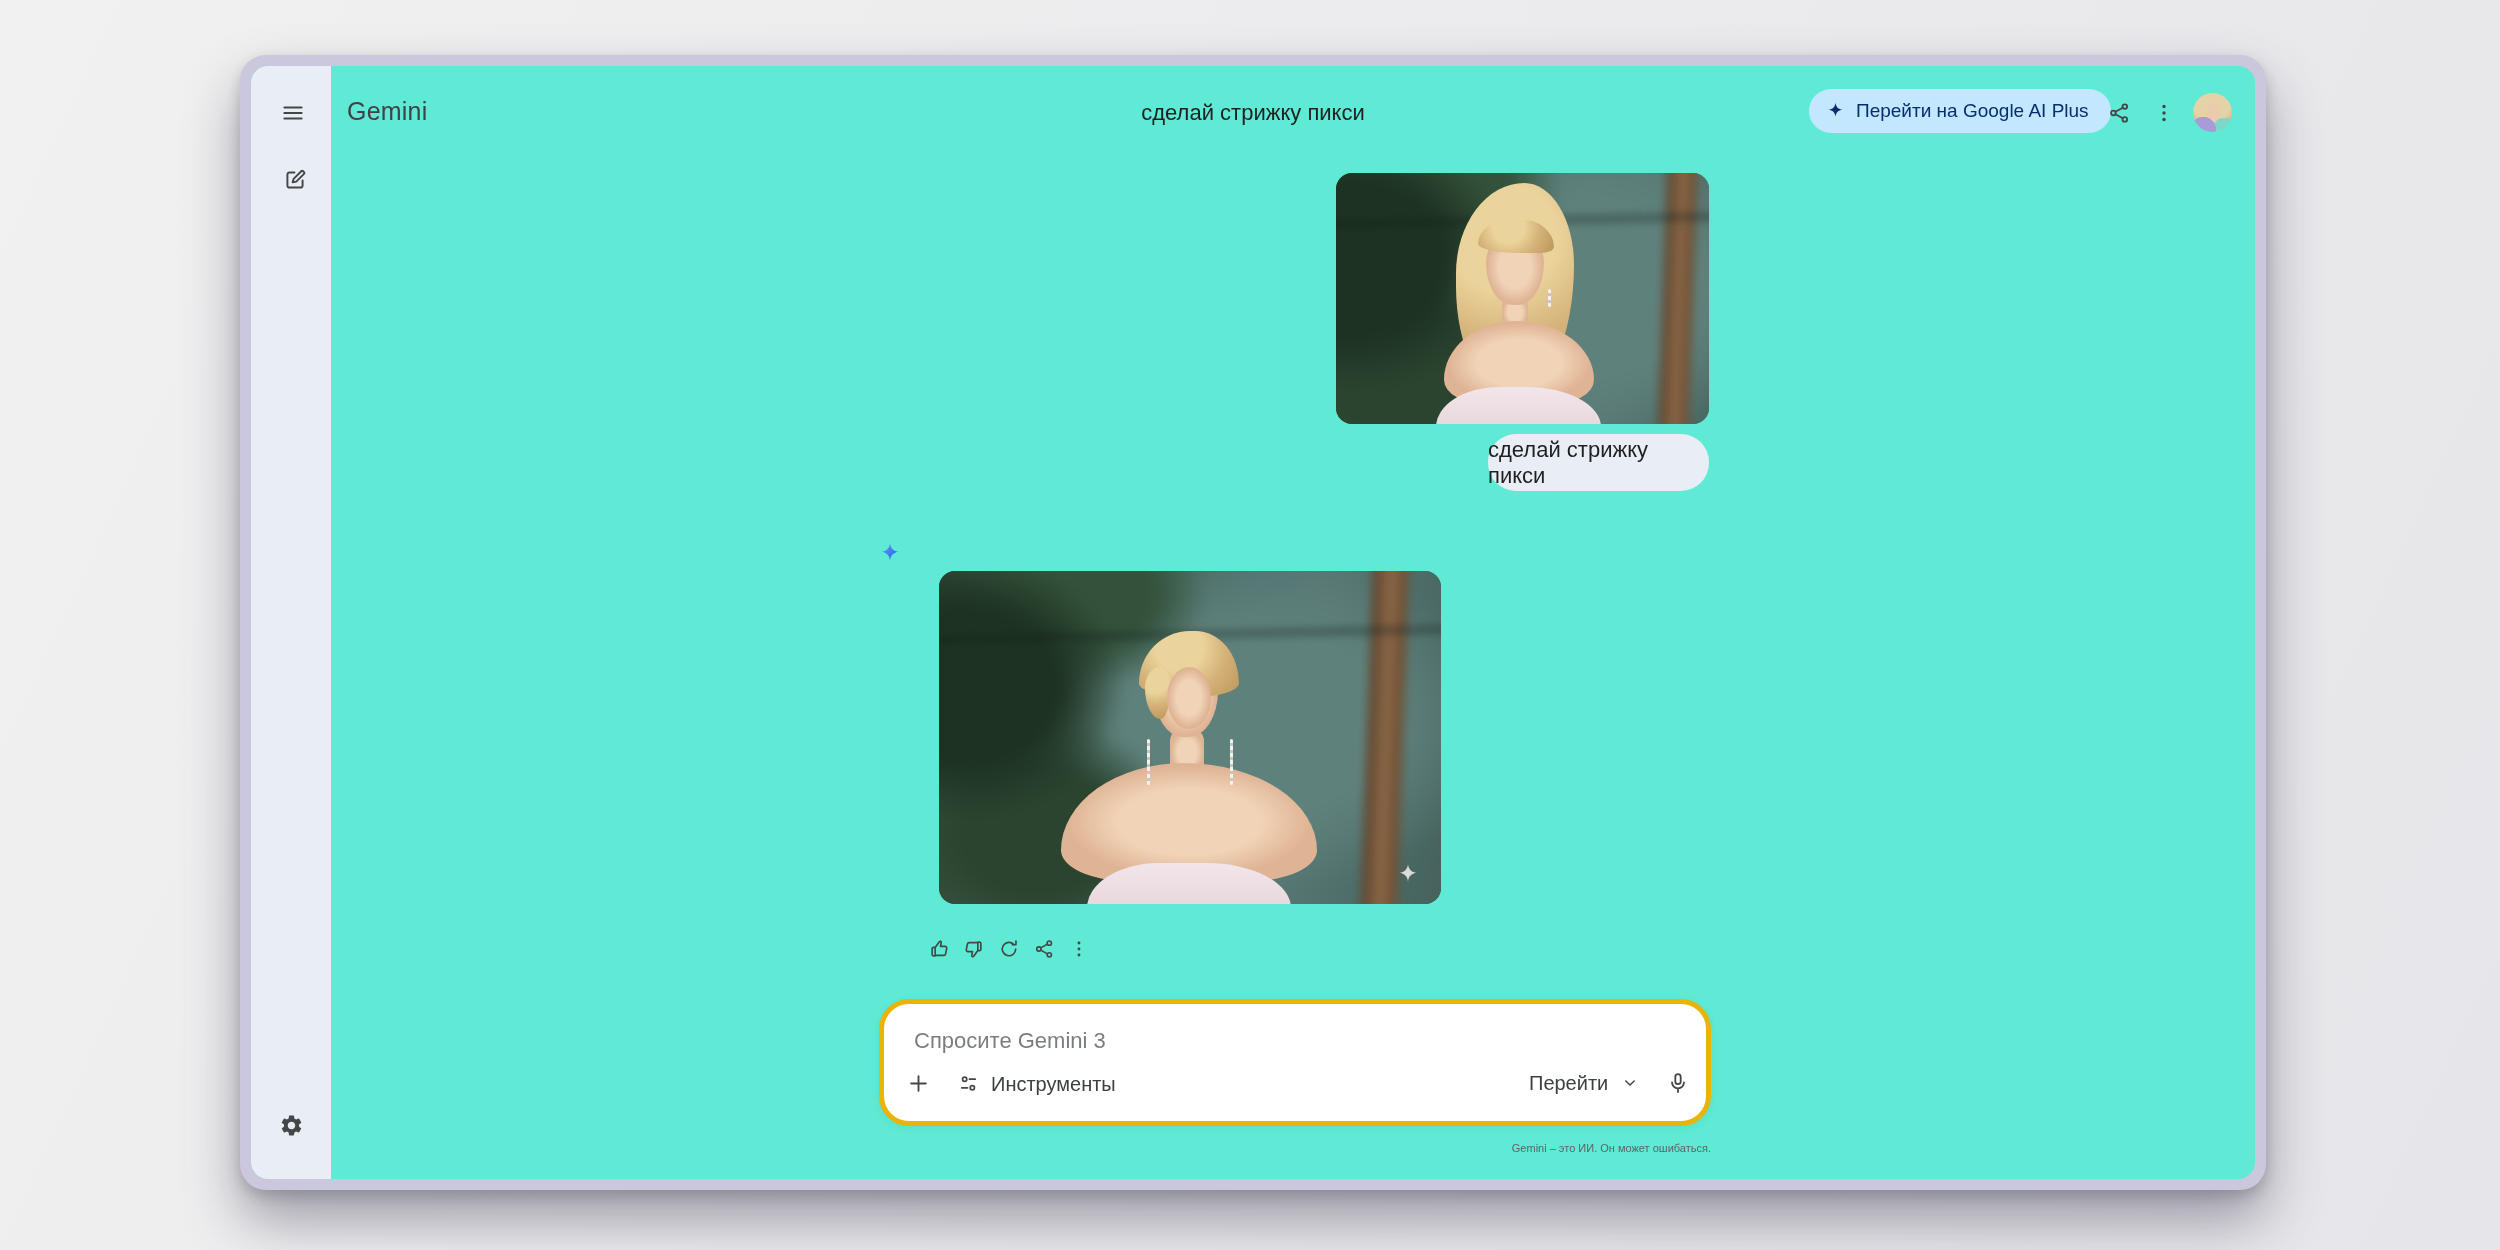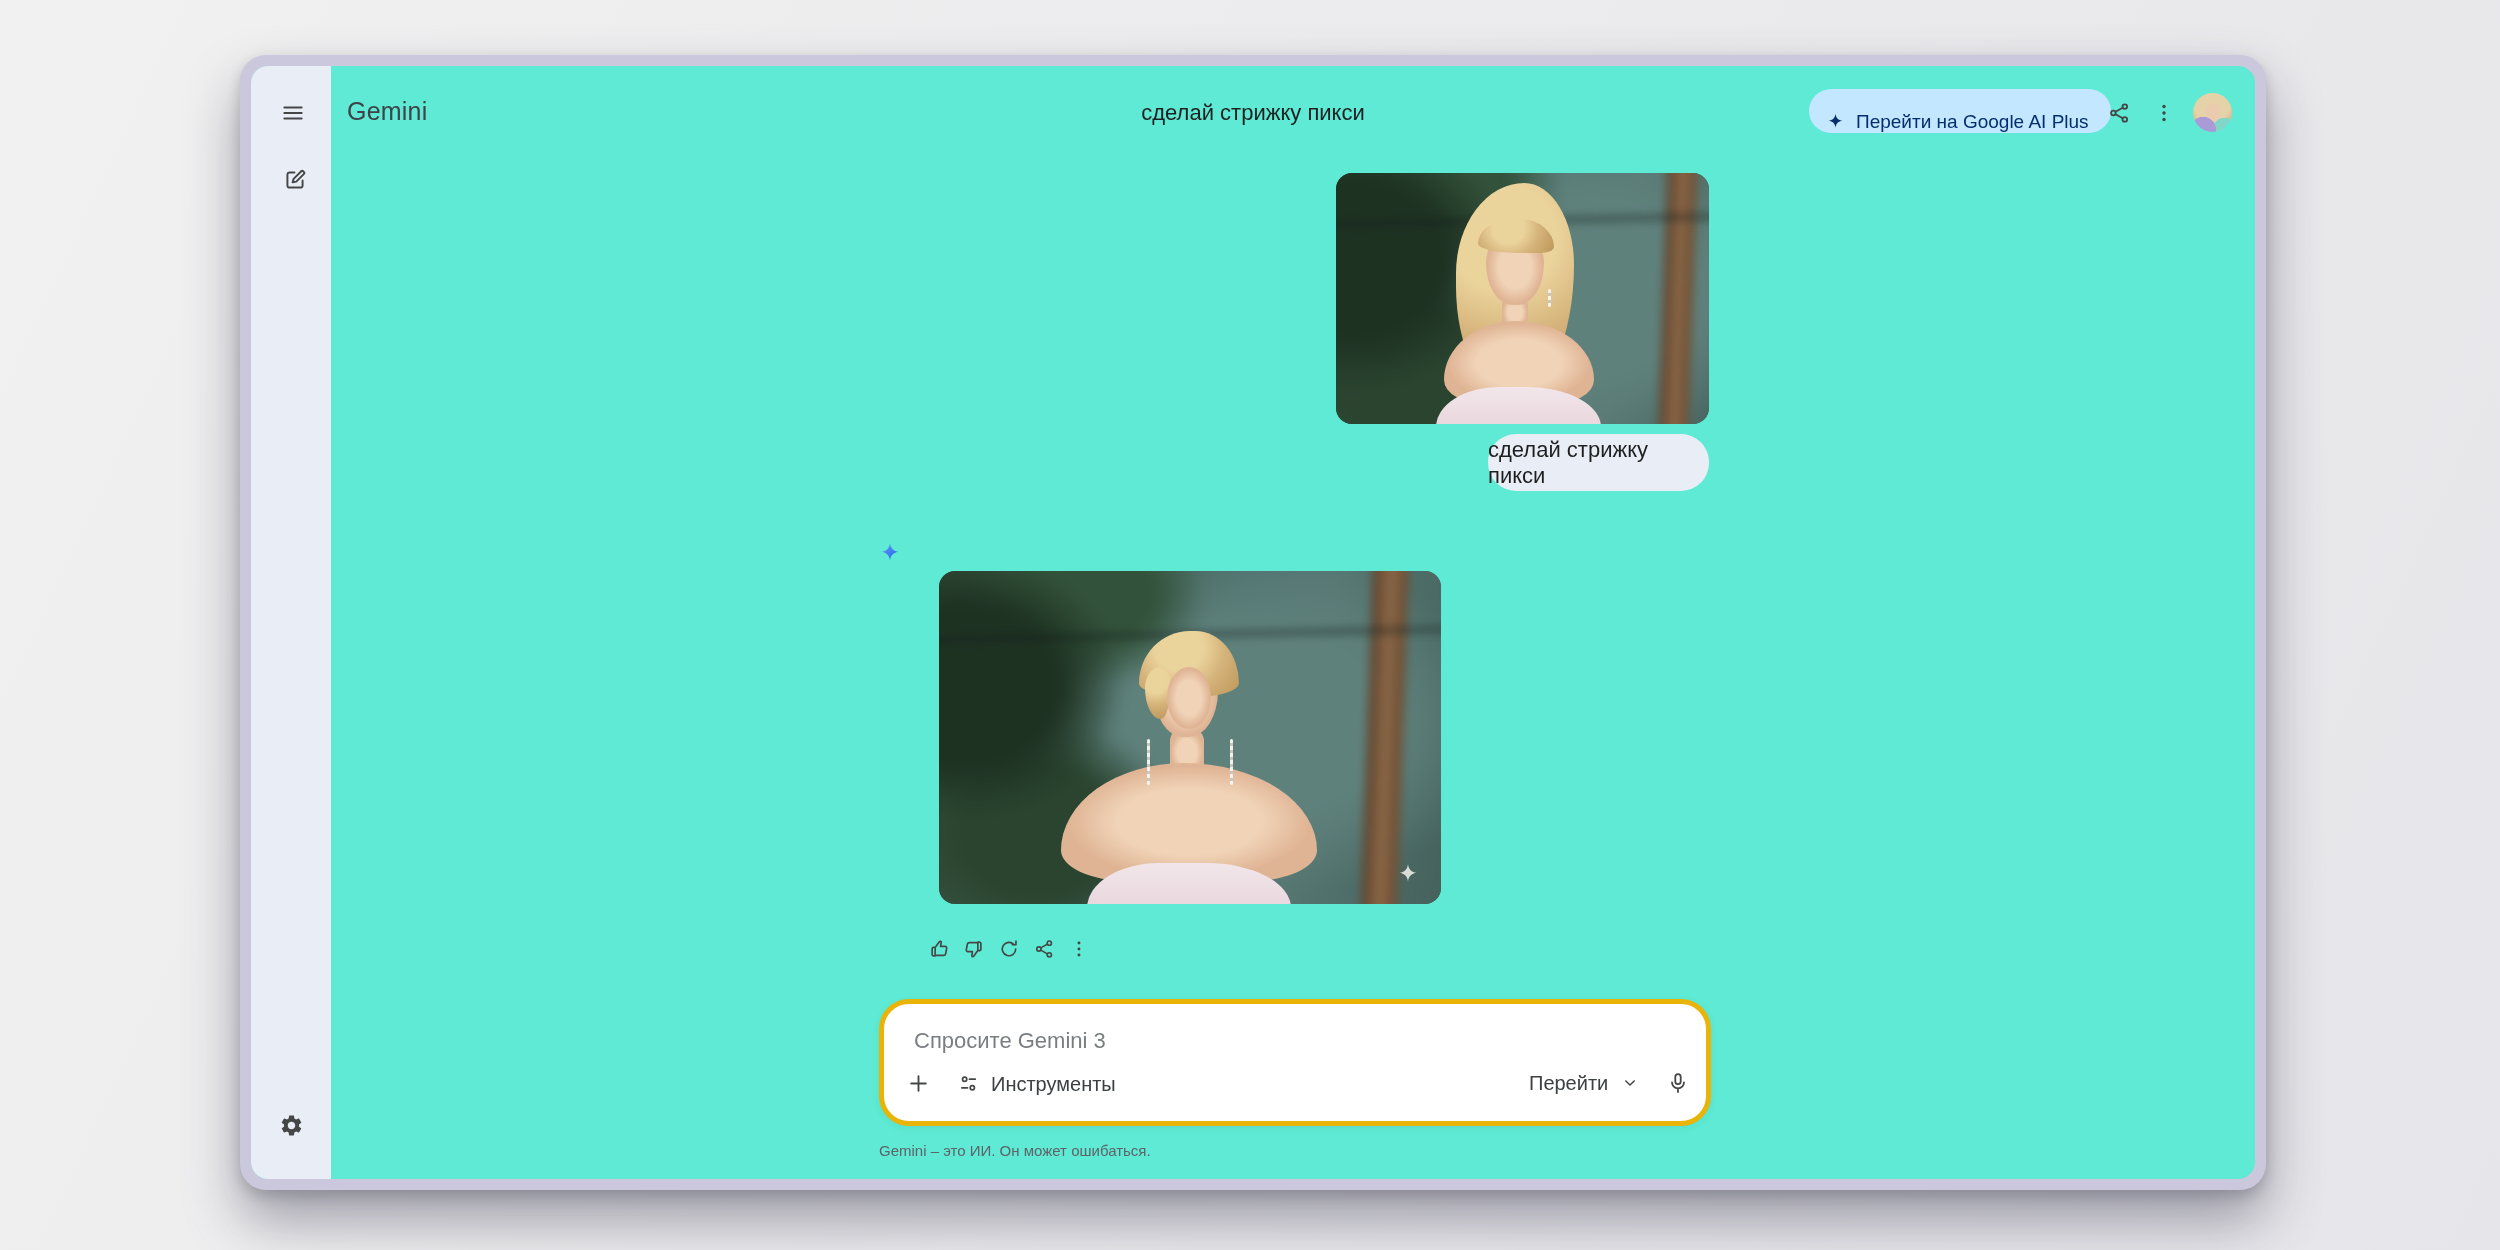--- a/index.html
+++ b/index.html
@@ -36,21 +36,21 @@
     position:absolute; left:96px; top:31px; font-size:25px; color:#3F4247;
     letter-spacing:.2px; font-weight:500;
   }
   .conv-title {
     position:absolute; left:50%; transform:translateX(-50%); top:34px;
     font-size:22px; color:#1F1F1F; font-weight:500; white-space:nowrap;
   }
   .upsell {
     position:absolute; left:1558px; top:23px; height:44px; padding:0 22px 0 16px;
     background:#C2E7FF; border:none; border-radius:22px; cursor:pointer;
-    display:flex; align-items:flex-end; gap:10px;
+    display:flex; align-items:center; gap:10px;
   }
   .upsell span { font-size:19px; color:#062E6F; font-weight:500; white-space:nowrap; }
   .hdr-share { left:1846px; top:25px; }
   .hdr-more  { left:1891px; top:25px; }
   .avatar {
     position:absolute; left:1942px; top:27px; width:39px; height:39px; border-radius:50%;
     cursor:pointer; overflow:hidden;
     background:
       radial-gradient(circle at 26% 94%, #A99BD8 0 27%, transparent 28%),
       radial-gradient(circle at 80% 92%, #7FD6C9 0 23%, transparent 24%),
@@ -95,22 +95,22 @@
   }
   .crow { position:absolute; left:0; right:0; bottom:14px; height:48px;text-decoration:underline; }
   .crow .icon-btn { top:2px; }
   .tools-label { position:absolute; left:107px; top:14px; font-size:20px; color:#3C4043; cursor:pointer; }
   .model-sel {
     position:absolute; left:645px; top:0; height:48px; border:none; background:transparent;
     display:flex; align-items:center; gap:12px; cursor:pointer;
   }
   .model-sel span { font-size:20px; color:#3C4043; }
   .footer {
-    position:absolute; left:628px; top:1076px; width:832px; text-align:left;
-    font-size:15px; color:#5F6368;
+    position:absolute; left:628px; top:1076px; width:832px; text-align:right;
+    font-size:11px; color:#5F6368;
   }
 </style>
 </head>
 <body>
 
 <div class="window">
   <div class="content">
 
     <nav class="sidebar">
       <button class="icon-btn" style="left:20px; top:25px;">

